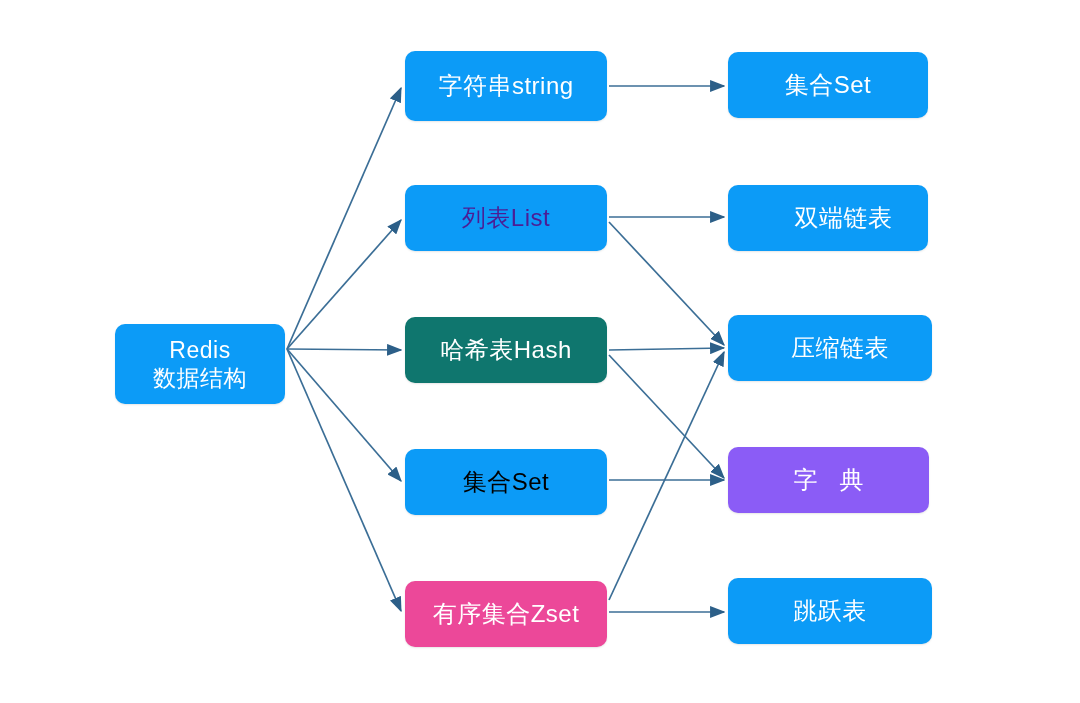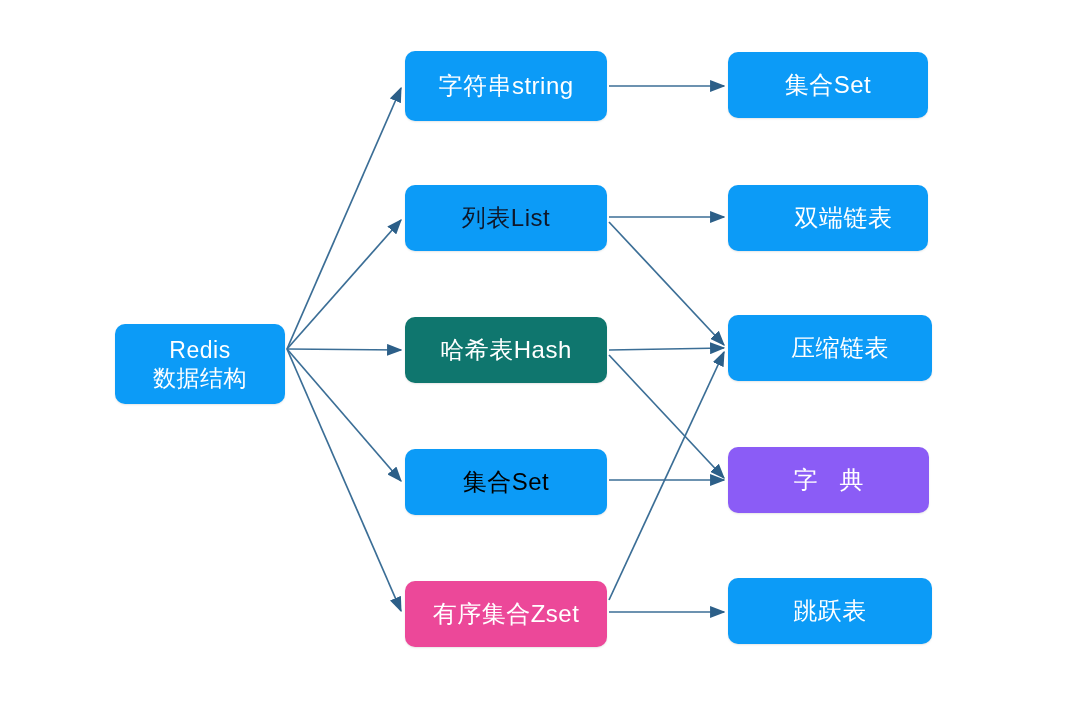--- a/index.html
+++ b/index.html
@@ -76,21 +76,21 @@
         <line x1="609" y1="355" x2="724" y2="478" stroke="#3b6e96" stroke-width="1.7" marker-end="url(#arrowhead)"></line>
         <line x1="609" y1="480" x2="724" y2="480" stroke="#3b6e96" stroke-width="1.7" marker-end="url(#arrowhead)"></line>
         <line x1="609" y1="612" x2="724" y2="612" stroke="#3b6e96" stroke-width="1.7" marker-end="url(#arrowhead)"></line>
         <line x1="609" y1="600" x2="724" y2="352" stroke="#3b6e96" stroke-width="1.7" marker-end="url(#arrowhead)"></line>
       </g>
   </svg>
   <div id="nodes-layer">
       <div class="node node-root" style="left: 115px; top: 324px; width: 170px; height: 80px; background: rgb(12, 155, 247); color: rgb(255, 255, 255);">Redis
 数据结构</div>
       <div class="node" style="left: 405px; top: 51px; width: 202px; height: 70px; background: rgb(12, 155, 247); color: rgb(255, 255, 255);">字符串string</div>
-      <div class="node" style="left: 405px; top: 185px; width: 202px; height: 66px; background: rgb(12, 155, 247); color: #0f172a;">列表List</div>
+      <div class="node" style="left: 405px; top: 185px; width: 202px; height: 66px; background: rgb(12, 155, 247); color: #4c1d95;">列表List</div>
       <div class="node" style="left: 405px; top: 317px; width: 202px; height: 66px; background: #0f766e; color: rgb(255, 255, 255);">哈希表Hash</div>
       <div class="node" style="left: 405px; top: 449px; width: 202px; height: 66px; background: rgb(12, 155, 247); color: #000000;">集合Set</div>
       <div class="node" style="left: 405px; top: 581px; width: 202px; height: 66px; background: #ec4899; color: rgb(255, 255, 255);">有序集合Zset</div>
       <div class="node" style="left: 728px; top: 52px; width: 200px; height: 66px; background: rgb(12, 155, 247); color: rgb(255, 255, 255);">集合Set</div>
       <div class="node" style="left: 728px; top: 185px; width: 200px; height: 66px; background: rgb(12, 155, 247); color: rgb(255, 255, 255); padding-left: 31px;">双端链表</div>
       <div class="node" style="left: 728px; top: 315px; width: 204px; height: 66px; background: rgb(12, 155, 247); color: rgb(255, 255, 255); padding-left: 20px;">压缩链表</div>
       <div class="node node-wide-spacing" style="left: 728px; top: 447px; width: 201px; height: 66px; background: #8b5cf6; color: rgb(255, 255, 255);">字典</div>
       <div class="node" style="left: 728px; top: 578px; width: 204px; height: 66px; background: rgb(12, 155, 247); color: rgb(255, 255, 255);">跳跃表</div>
     </div>
 </div>

